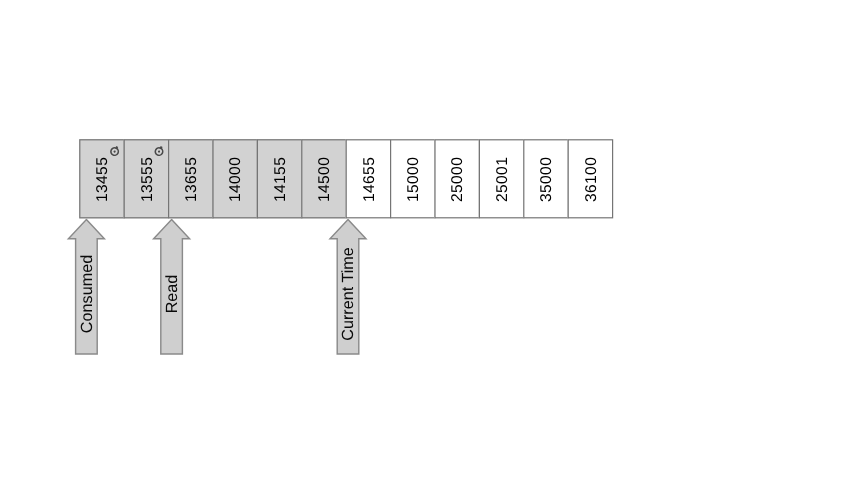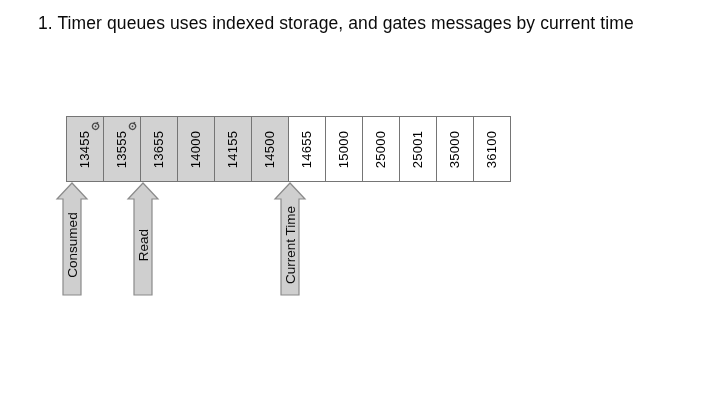--- a/index.html
+++ b/index.html
@@ -73,21 +73,20 @@
   }
   .ptr-consumed { left: 55px; }
   .ptr-read { left: 126px; }
   .ptr-current { left: 273px; }
 </style>
 </head>
 <body>
 
 <div class="stage">
 
-  <div class="title">1. Timer queues uses indexed storage, and gates messages by current time</div>
 
   <div class="queue">
 
     <div class="cell shaded">
       <span class="num">13455</span>
       <span class="timer-badge">
         <svg width="11" height="11" viewBox="0 0 11 11">
           <g transform="rotate(28 5.5 6.3)" stroke="#4a4a4a" fill="none">
             <circle cx="5.5" cy="6.3" r="3.1" stroke-width="1.3"></circle>
             <line x1="5.5" y1="3.2" x2="5.5" y2="1.6" stroke-width="1.8"></line>

